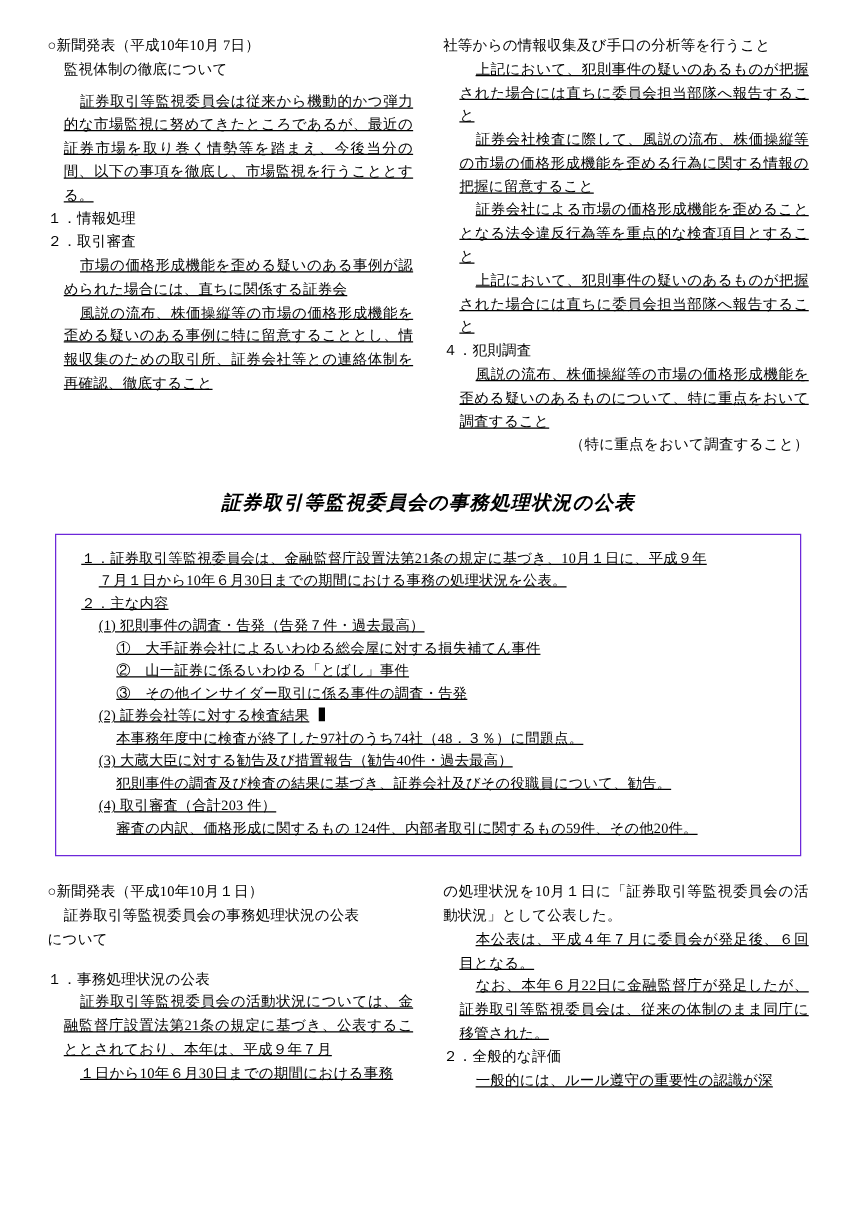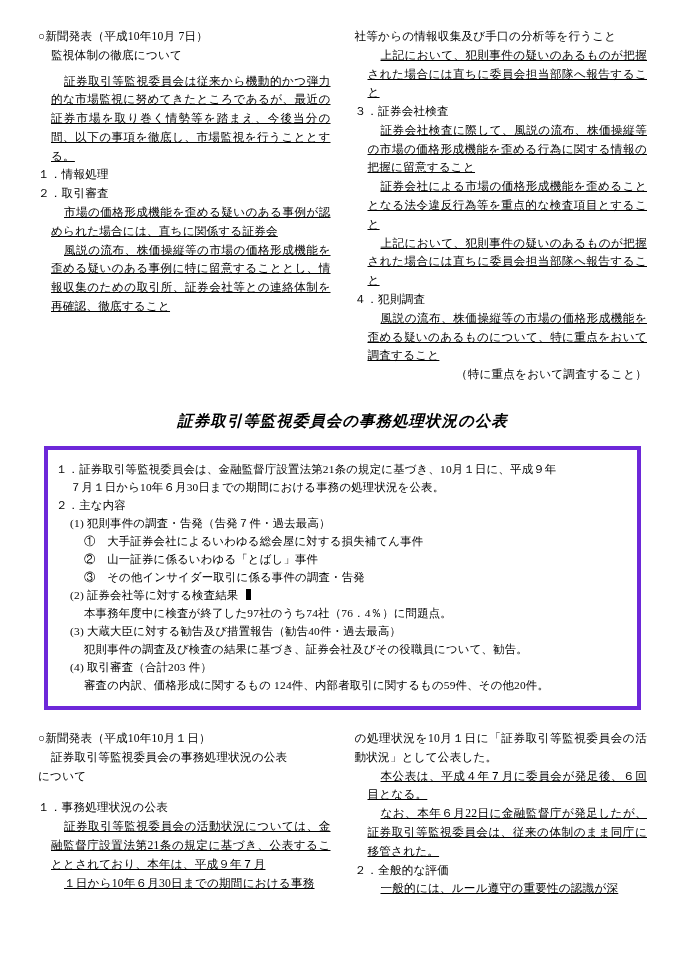--- a/index.html
+++ b/index.html
@@ -51,23 +51,24 @@
     font-weight: bold;
     font-style: italic;
     font-size: 15.5px;
     letter-spacing: 1px;
     margin: 26px 0 14px 0;
     font-family: "Liberation Serif", "DejaVu Serif", serif;
   }
 
   
   .boxed {
-    border: 4px solid #6d28d9;
-    padding: 10px 12px 12px 8px;
+    border: 1px solid #6d28d9;
+    padding: 10px 12px 12px 20px;
     margin: 0 6px 0 6px;
+    text-decoration: underline;
   }
   .boxed p {
     font-size: 11.4px;
     line-height: 1.58;
   }
   .b-pad-0 { padding-left: 0; }
   .b-pad-1 { padding-left: 14px; }
   .b-pad-2 { padding-left: 28px; }
   .caret {
     display: inline-block;
@@ -91,42 +92,41 @@
       <div class="gap-sm"></div>
       <p class="pad-4">証券取引等監視委員会は従来から機動的かつ弾力的な市場監視に努めてきたところであるが、最近の証券市場を取り巻く情勢等を踏まえ、今後当分の間、以下の事項を徹底し、市場監視を行うこととする。</p>
       <p>１．情報処理</p>
       <p>２．取引審査</p>
       <p class="pad-4">市場の価格形成機能を歪める疑いのある事例が認められた場合には、直ちに関係する証券会</p>
       <p class="pad-4">風説の流布、株価操縦等の市場の価格形成機能を歪める疑いのある事例に特に留意することとし、情報収集のための取引所、証券会社等との連絡体制を再確認、徹底すること</p>
     </div>
     <div class="col">
       <p>社等からの情報収集及び手口の分析等を行うこと</p>
       <p class="pad-4">上記において、犯則事件の疑いのあるものが把握された場合には直ちに委員会担当部隊へ報告すること</p>
-      <p>３．証券会社検査</p>
       <p class="pad-4">証券会社検査に際して、風説の流布、株価操縦等の市場の価格形成機能を歪める行為に関する情報の把握に留意すること</p>
       <p class="pad-4">証券会社による市場の価格形成機能を歪めることとなる法令違反行為等を重点的な検査項目とすること</p>
       <p class="pad-4">上記において、犯則事件の疑いのあるものが把握された場合には直ちに委員会担当部隊へ報告すること</p>
       <p>４．犯則調査</p>
       <p class="pad-4">風説の流布、株価操縦等の市場の価格形成機能を歪める疑いのあるものについて、特に重点をおいて調査すること</p>
       <p class="right">（特に重点をおいて調査すること）</p>
     </div>
   </div>
 
   <div class="headline">証券取引等監視委員会の事務処理状況の公表</div>
 
   <div class="boxed">
     <p class="b-pad-0">１．証券取引等監視委員会は、金融監督庁設置法第21条の規定に基づき、10月１日に、平成９年</p>
     <p class="b-pad-1">７月１日から10年６月30日までの期間における事務の処理状況を公表。</p>
     <p class="b-pad-0">２．主な内容</p>
     <p class="b-pad-1">(1) 犯則事件の調査・告発（告発７件・過去最高）</p>
     <p class="b-pad-2">①　大手証券会社によるいわゆる総会屋に対する損失補てん事件</p>
     <p class="b-pad-2">②　山一証券に係るいわゆる「とばし」事件</p>
     <p class="b-pad-2">③　その他インサイダー取引に係る事件の調査・告発</p>
     <p class="b-pad-1"><span>(2) 証券会社等に対する検査結果</span><span class="caret"></span></p>
-    <p class="b-pad-2">本事務年度中に検査が終了した97社のうち74社（76．4％）に問題点。</p>
+    <p class="b-pad-2">本事務年度中に検査が終了した97社のうち74社（48．３％）に問題点。</p>
     <p class="b-pad-1">(3) 大蔵大臣に対する勧告及び措置報告（勧告40件・過去最高）</p>
     <p class="b-pad-2">犯則事件の調査及び検査の結果に基づき、証券会社及びその役職員について、勧告。</p>
     <p class="b-pad-1">(4) 取引審査（合計203 件）</p>
     <p class="b-pad-2">審査の内訳、価格形成に関するもの 124件、内部者取引に関するもの59件、その他20件。</p>
   </div>
 
   <div class="cols bottom-block">
     <div class="col">
       <p>○新聞発表（平成10年10月１日）</p>
       <p class="pad-1">証券取引等監視委員会の事務処理状況の公表</p>

